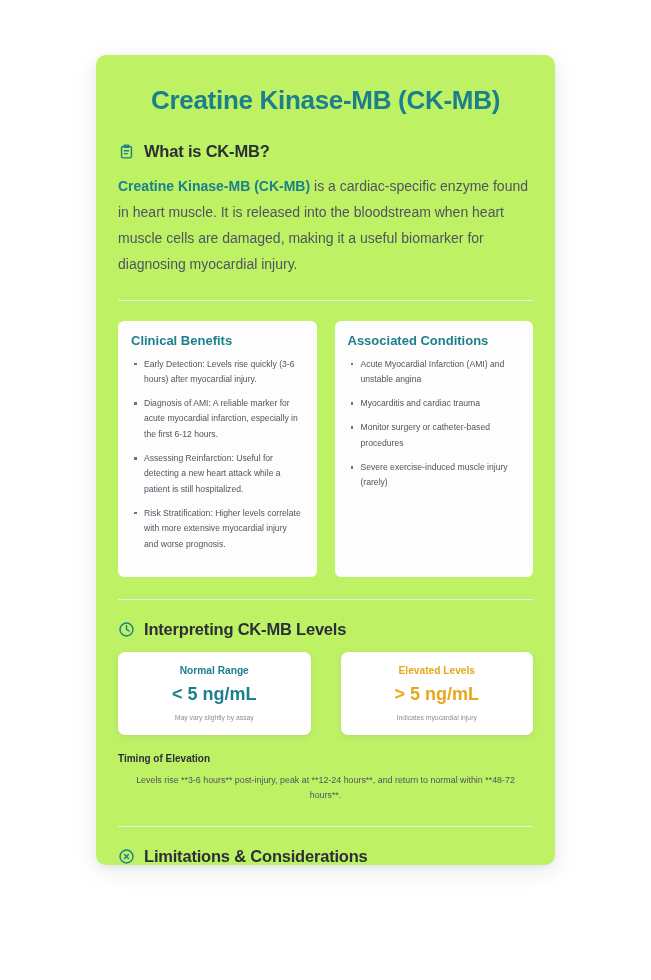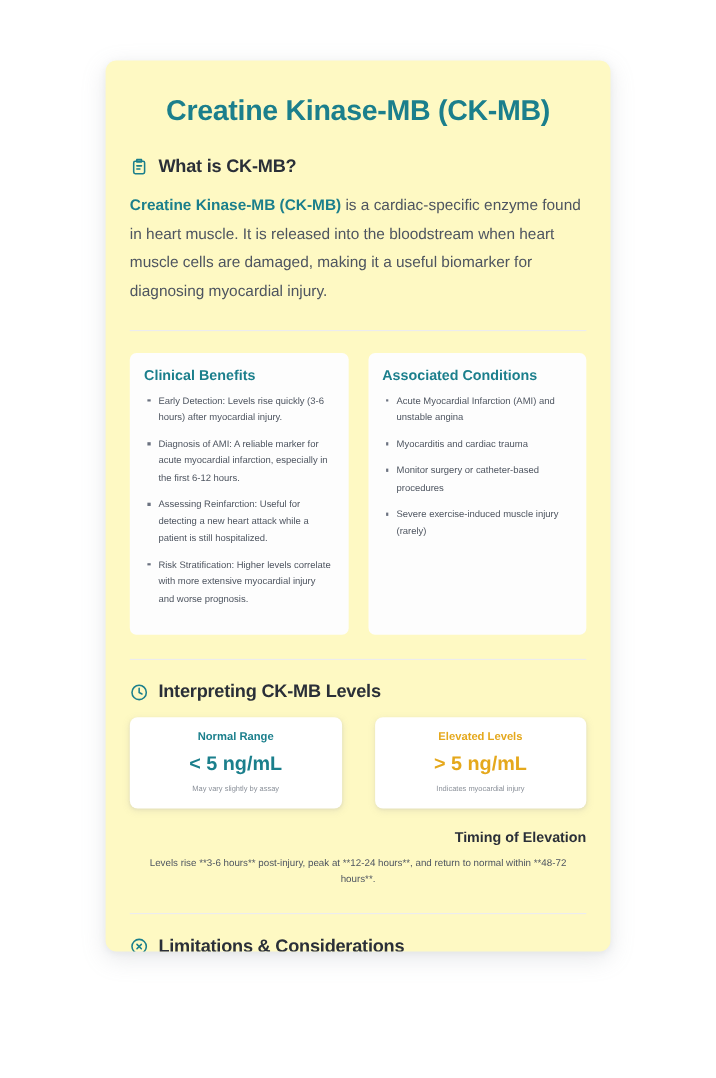--- a/index.html
+++ b/index.html
@@ -11,21 +11,21 @@
     font-family: "Liberation Sans", sans-serif;
     -webkit-font-smoothing: antialiased;
   }
 
   .page-card {
     position: absolute;
     left: 96px;
     top: 55px;
     width: 459px;
     height: 810px;
-    background: #fef9c3;
+    background: #bef264;
     border-radius: 10px;
     box-shadow: 0 6px 22px rgba(140,145,155,0.20), 0 2px 6px rgba(150,155,165,0.10);
     overflow: hidden;
   }
 
   .inner {
     padding: 30px 22px 0 22px;
   }
 
   
@@ -143,24 +143,24 @@
     font-size: 6.8px;
     color: #8a9099;
   }
   .level-card.normal .level-label,
   .level-card.normal .level-value { color: #1b7f8c; }
   .level-card.elevated .level-label,
   .level-card.elevated .level-value { color: #e5a81c; }
 
   
   .timing-title {
-    font-size: 13px;
+    font-size: 10px;
     font-weight: bold;
     color: #2a2f38;
-    text-align: right;
+    text-align: left;
     margin-bottom: 9px;
   }
   .timing-text {
     font-size: 8.9px;
     line-height: 1.75;
     color: #4e5560;
     text-align: center;
     padding: 0 6px;
   }
 

